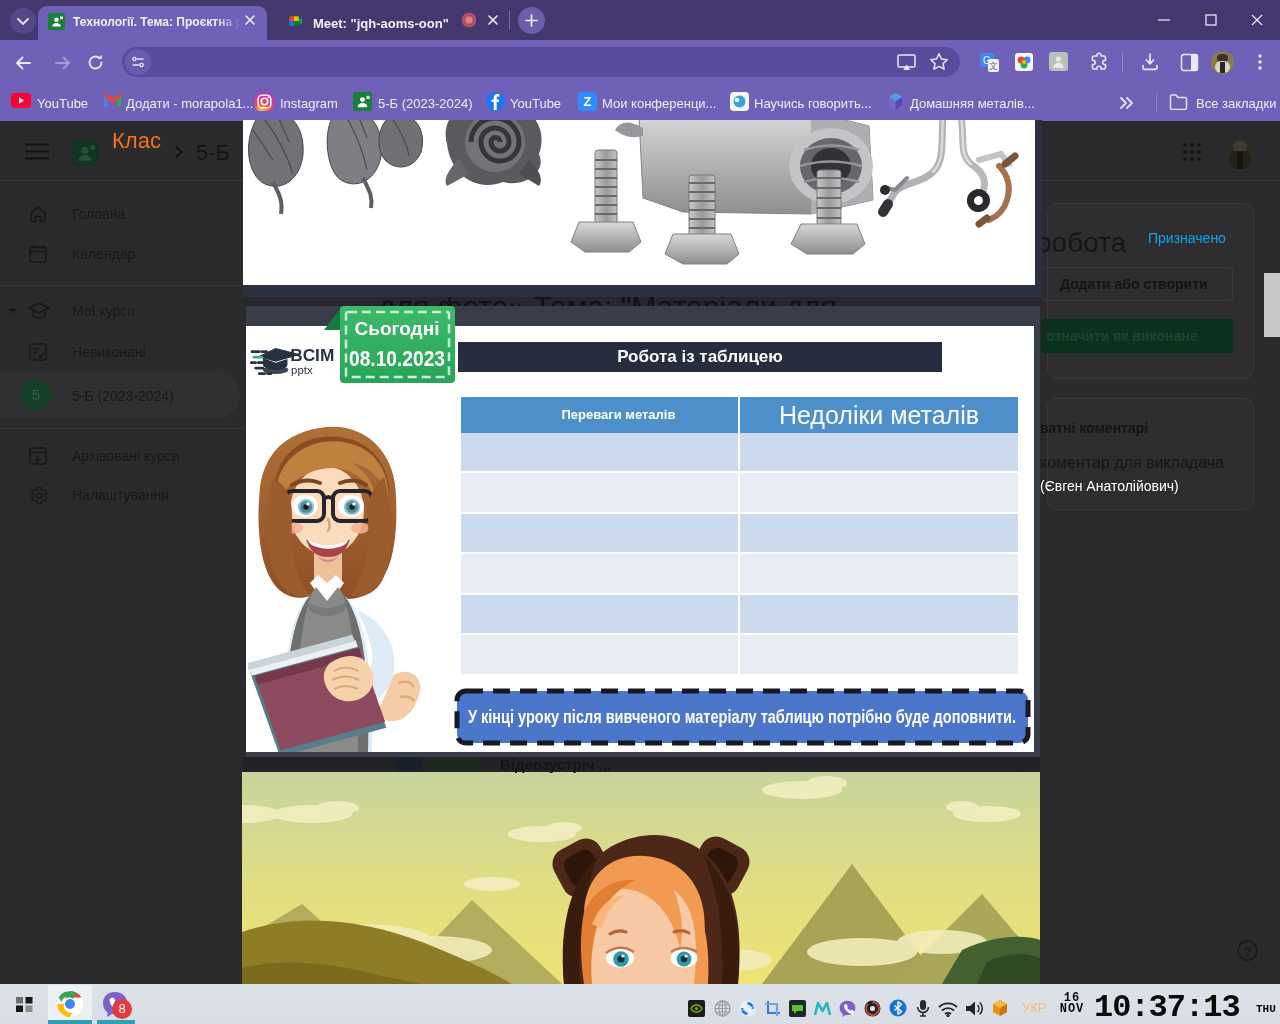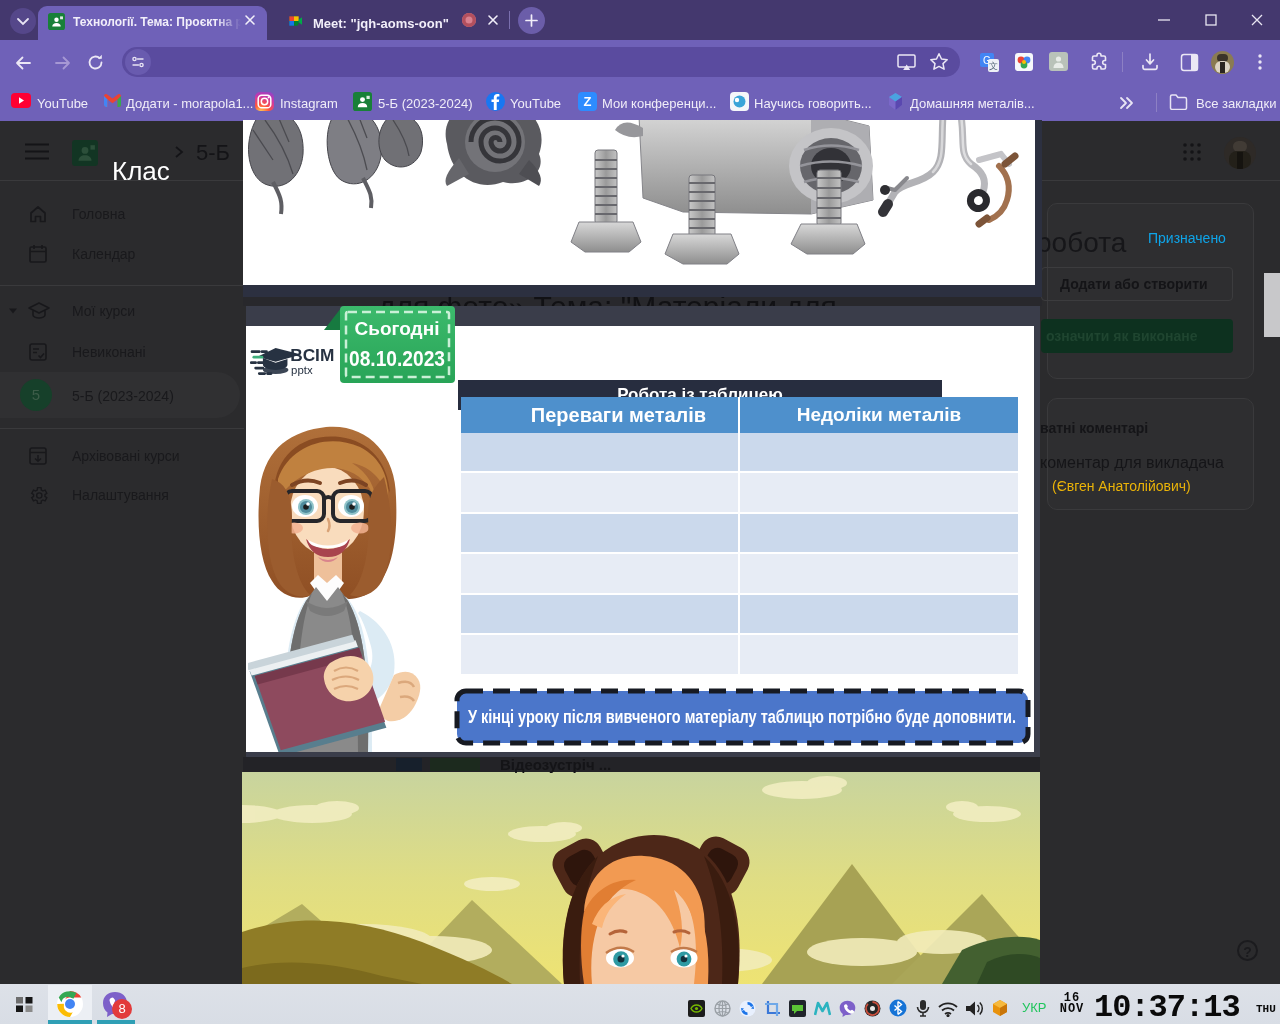--- a/index.html
+++ b/index.html
@@ -218,21 +218,21 @@
   
   <svg class="abs" style="left:25px;top:143px" width="24" height="17" viewBox="0 0 24 17">
       <path d="M0 1.5 H24 M0 8.5 H24 M0 15.5 H24" stroke="#141417" stroke-width="2.2"></path>
     </svg>
   <svg class="abs" style="left:72px;top:140px" width="26" height="26" viewBox="0 0 20 20">
       <rect width="20" height="20" rx="2.5" fill="#123523"></rect>
       <circle cx="10" cy="8" r="2.6" fill="#2c4f3a"></circle>
       <path d="M5 16c0-2.8 2.2-4.3 5-4.3s5 1.5 5 4.3z" fill="#2c4f3a"></path>
       <rect x="14.2" y="4" width="3.4" height="3.4" fill="#2c4f3a"></rect>
     </svg>
-  <div class="abs dimtext" style="left:112px;top:156px;font-size:26px;color:#ffffff;">Клас</div>
+  <div class="abs dimtext" style="left:112px;top:128px;font-size:22px;color:#f97316;">Клас</div>
   <svg class="abs" style="left:172px;top:145px" width="14" height="14" viewBox="0 0 14 14">
       <path d="M4 2 l6 5 -6 5" stroke="#141417" stroke-width="1.8" fill="none"></path>
     </svg>
   <div class="abs dimtext" style="left:196px;top:140px;font-size:22px;color:#141417;">5-Б</div>
   <svg class="abs" style="left:1183px;top:143px" width="18" height="18" viewBox="0 0 18 18">
       <g fill="#141417">
         <circle cx="2" cy="2" r="1.8"></circle>
         <circle cx="9" cy="2" r="1.8"></circle>
         <circle cx="16" cy="2" r="1.8"></circle>
         <circle cx="2" cy="9" r="1.8"></circle>
@@ -299,21 +299,21 @@
   <div class="abs" style="left:1041px;top:267px;width:192px;height:34px;border:1px solid #3c3c3e;border-radius:4px;"></div>
   <div class="abs dimtext" style="left:1060px;top:276px;font-size:14px;font-weight:bold;color:#141417;">Додати або створити</div>
   <div class="abs" style="left:1041px;top:319px;width:192px;height:34px;background:#0d311f;border-radius:4px;"></div>
   <div class="abs dimtext" style="left:1046px;top:328px;font-size:14px;font-weight:bold;color:#1f4530;">означити як виконане</div>
   <div class="abs card" style="left:1047px;top:398px;width:207px;height:112px;"></div>
   <svg class="abs" style="left:1040px;top:420px" width="20" height="18" viewBox="0 0 20 18">
       <path d="M2 2 h16 v11 h-9 l-4 4 v-4 h-3z" fill="none" stroke="#47474b" stroke-width="1.6" opacity="0"></path>
     </svg>
   <div class="abs dimtext" style="left:1040px;top:420px;font-size:14px;font-weight:bold;color:#151518;">ватні коментарі</div>
   <div class="abs dimtext" style="left:1040px;top:454px;font-size:16px;color:#151518;">коментар для викладача</div>
-  <div class="abs dimtext" style="left:1040px;top:478px;font-size:14px;color:#eab308;margin-left:12px;">(Євген Анатолійович)</div>
+  <div class="abs dimtext" style="left:1040px;top:478px;font-size:14px;color:#ffffff;">(Євген Анатолійович)</div>
   
   <div class="abs" style="left:1264px;top:273px;width:16px;height:64px;background:#c8c8ca;"></div>
   <div class="abs" style="left:1237px;top:940px;width:21px;height:21px;border-radius:11px;border:2px solid #1b1b1e;color:#1b1b1e;font-size:14px;font-weight:bold;text-align:center;line-height:21px;">?</div>
   
   <div class="abs" style="left:396px;top:758px;width:26px;height:13px;background:#17202c;z-index:3;"></div>
   <div class="abs" style="left:430px;top:758px;width:50px;height:13px;background:#1c2a1e;z-index:3;"></div>
   <div class="abs dimtext" style="left:500px;top:756px;font-size:15px;font-weight:bold;color:#141417;z-index:3;">Відеозустріч ...</div>
   
   <svg class="abs" style="left:243px;top:120px" width="799" height="177" viewBox="0 0 799 177">
     <defs>
@@ -389,21 +389,21 @@
       <path d="M736 40 l22 -6 M758 34 l8 10" stroke="#c4c4c8" stroke-width="6"></path>
       <path d="M740 74 a8 8 0 1 0 2 2" stroke="#2a2a2e" stroke-width="7"></path>
       <path d="M756 46 q14 14 8 34 q-4 14 -18 20" stroke="#a2714e" stroke-width="6"></path>
       <path d="M744 98 l-8 6 M762 44 l10 -8" stroke="#7c5438" stroke-width="7"></path>
     </g>
   </svg>
   
   <div class="abs" style="left:246px;top:306px;width:794px;height:451px;background:#3a3d4a;"></div>
   <div class="abs" style="left:246px;top:326px;width:788px;height:426px;background:#ffffff;"></div>
   
-  <div class="abs" style="left:458px;top:342px;width:484px;height:30px;background:#272d3f;color:#fff;font-size:17px;font-weight:bold;text-align:center;line-height:30px;margin-top:38px;">Робота із таблицею</div>
+  <div class="abs" style="left:458px;top:342px;width:484px;height:30px;background:#272d3f;color:#fff;font-size:17px;font-weight:bold;text-align:center;line-height:30px;">Робота із таблицею</div>
   
   <svg class="abs" style="left:250px;top:339px" width="84" height="40" viewBox="0 0 92 44">
     <g fill="#273242">
       <path d="M28 10 L56 17 L28 25 L8 19.5z"></path>
       <path d="M14 21 v7 c0 3.5 6.5 6 14 6 s13 -2.5 13 -6 v-6 L28 26z"></path>
       <ellipse cx="28" cy="34" rx="14" ry="4.5" opacity=".9"></ellipse>
     </g>
     <g stroke-linecap="round">
       <path d="M2 14 h8 M13 14 h5" stroke="#273242" stroke-width="3"></path>
       <path d="M4 20 h9" stroke="#3fae7c" stroke-width="3"></path>
@@ -423,22 +423,22 @@
         </linearGradient>
       </defs>
     <path d="M21 4 L4 26 L21 26z" fill="#177a40"></path>
     <rect x="20" y="2" width="115" height="77" rx="4" fill="url(#bg2)"></rect>
     <rect x="26" y="8" width="103" height="65" rx="2" fill="none" stroke="#c9f0d6" stroke-width="2.5" stroke-dasharray="9 5"></rect>
     <text x="77" y="31" font-family="Liberation Sans" font-size="19" font-weight="bold" fill="#fff" text-anchor="middle">Сьогодні</text>
     <text x="77" y="62" font-family="Liberation Sans" font-size="22" font-weight="bold" fill="#fff" text-anchor="middle" textLength="96" lengthAdjust="spacingAndGlyphs">08.10.2023</text>
   </svg>
   
   <div class="abs" style="left:461px;top:397px;width:557px;height:36px;background:#4e90cc;"></div>
-  <div class="abs" style="left:461px;top:397px;width:315px;height:36px;color:#fff;font-size:20px;font-weight:bold;text-align:center;line-height:36px;">Переваги металів</div>
-  <div class="abs" style="left:740px;top:397px;width:278px;height:52px;color:#fff;font-size:19px;font-weight:bold;text-align:center;line-height:36px;">Недоліки металів</div>
+  <div class="abs" style="left:461px;top:397px;width:315px;height:36px;color:#fff;font-size:13px;font-weight:bold;text-align:center;line-height:36px;">Переваги металів</div>
+  <div class="abs" style="left:740px;top:397px;width:278px;height:52px;color:#fff;font-size:25px;font-weight:normal;text-align:center;line-height:36px;">Недоліки металів</div>
   <div class="abs" style="left:461px;top:433px;width:557px;height:243px;background:
     repeating-linear-gradient(180deg,#cbd9ec 0 38.5px,#fff 38.5px 40.5px,#e7ecf5 40.5px 79px,#fff 79px 81px);"></div>
   <div class="abs" style="left:738px;top:397px;width:2px;height:279px;background:#fff;"></div>
   
   <svg class="abs" style="left:450px;top:685px" width="585" height="64" viewBox="0 0 585 64">
     <rect x="7" y="6" width="571" height="52" rx="9" fill="#4b76ca" stroke="#171a22" stroke-width="5" stroke-dasharray="17 10"></rect>
     <text x="292" y="38" font-family="Liberation Sans" font-size="17.5" font-weight="bold" fill="#fff" text-anchor="middle" textLength="548" lengthAdjust="spacingAndGlyphs">У кінці уроку після вивченого матеріалу таблицю потрібно буде доповнити.</text>
   </svg>
   
   <svg class="abs" style="left:248px;top:425px" width="212" height="327" viewBox="0 0 212 327">
@@ -670,18 +670,18 @@
     </svg>
   <svg class="abs" style="left:965px;top:1000px" width="19" height="17" viewBox="0 0 19 17">
       <path d="M1 6 h4 l5 -4.5 v14 L5 11 H1z" fill="#222"></path>
       <path d="M12.5 5 a5 5 0 0 1 0 7 M14.8 2.5 a8.5 8.5 0 0 1 0 12" stroke="#222" stroke-width="1.5" fill="none"></path>
     </svg>
   <svg class="abs" style="left:991px;top:999px" width="18" height="18" viewBox="0 0 18 18">
       <path d="M9 1 L16 5 V13 L9 17 L2 13 V5z" fill="#e8920c"></path>
       <path d="M9 1 L16 5 L9 9 L2 5z" fill="#f6b93d"></path>
       <path d="M9 9 L16 5 V13 L9 17z" fill="#c97508"></path>
     </svg>
-  <div class="abs" style="left:1022px;top:1000px;font-size:13px;color:#22c55e;">УКР</div>
+  <div class="abs" style="left:1022px;top:1000px;font-size:13px;color:#fdba74;">УКР</div>
   
   <div class="abs" style="left:1052px;top:993px;width:40px;text-align:center;font-family:'Liberation Mono',monospace;font-weight:bold;font-size:12px;color:#0a0a0a;line-height:11px;letter-spacing:1px;">16<br>NOV</div>
   <div class="abs" style="left:1094px;top:989px;font-family:'Liberation Mono',monospace;font-weight:bold;font-size:32px;color:#0a0a0a;letter-spacing:-1px;">10:37:13</div>
   <div class="abs" style="left:1256px;top:1003px;font-family:'Liberation Mono',monospace;font-weight:bold;font-size:11px;color:#0a0a0a;">THU</div>
 </div>
 
 </body></html>

